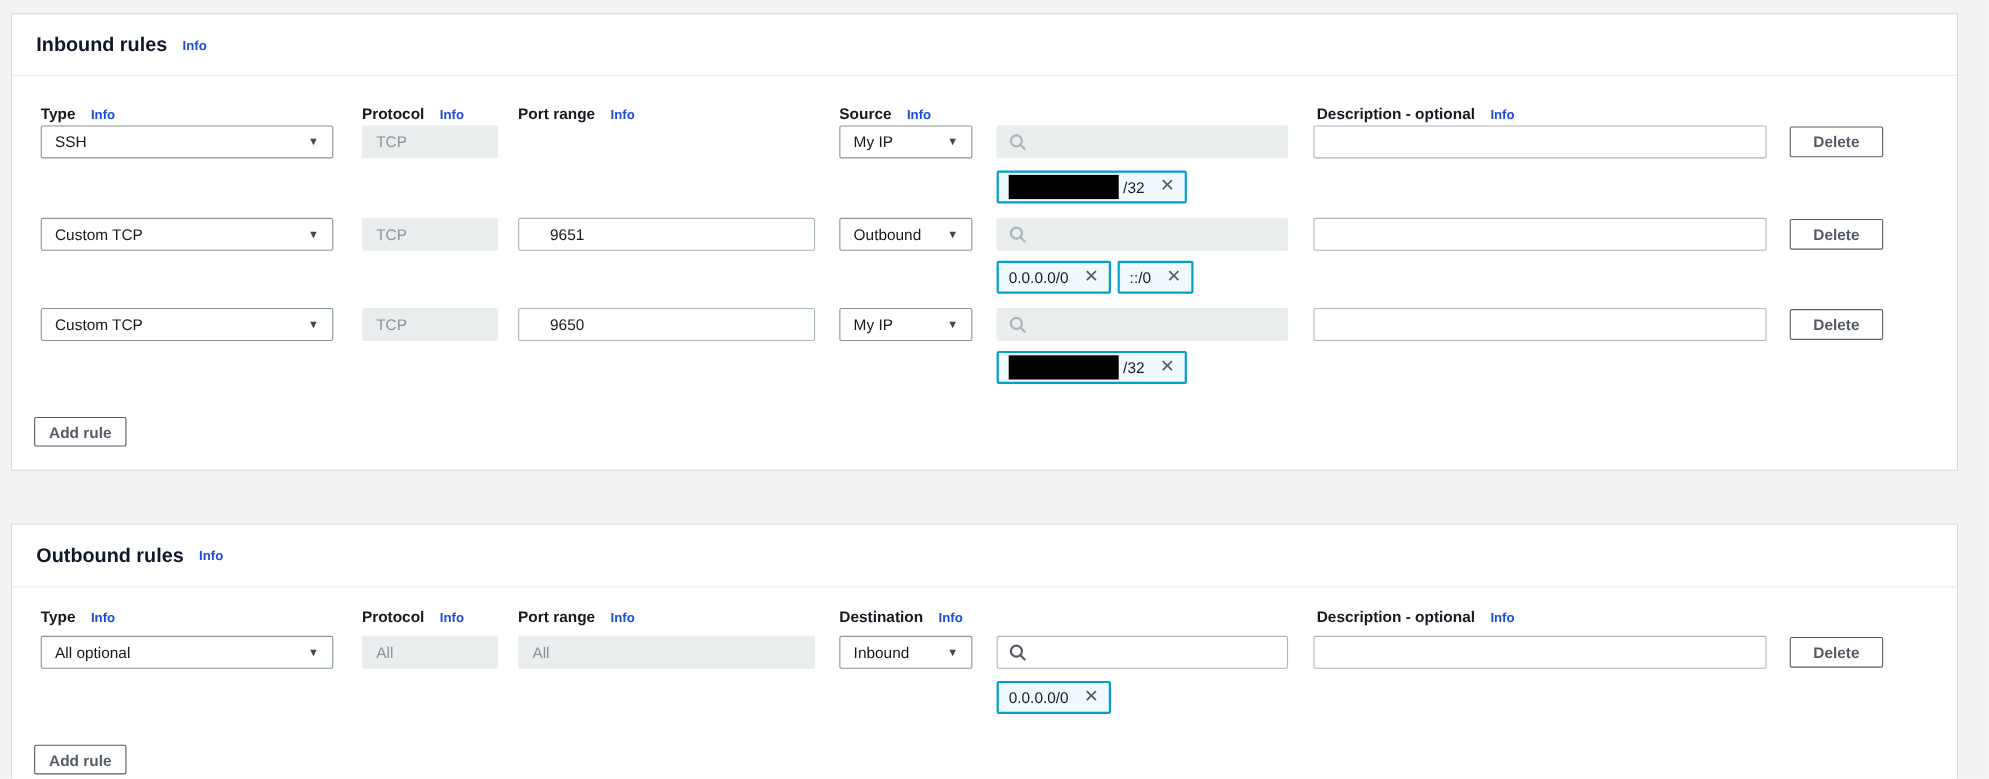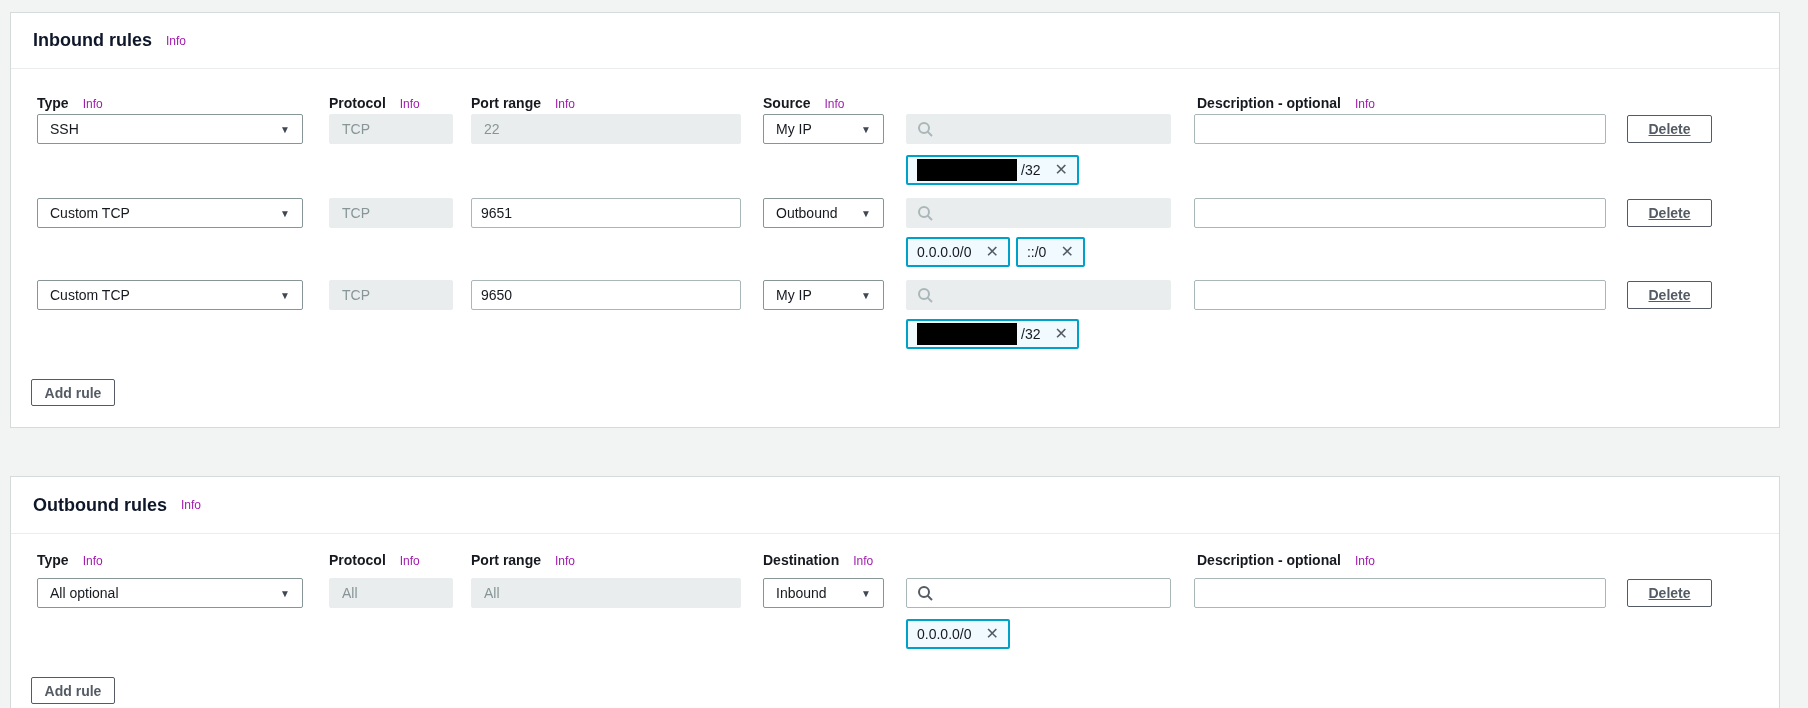--- a/index.html
+++ b/index.html
@@ -13,37 +13,37 @@
     position:absolute; left:10px; width:1770px; background:#ffffff;
     border:1px solid #d5dbdb;
   }
   .panel-header {
     position:absolute; left:0; top:0; right:0; height:56px;
     border-bottom:1px solid #eaeded;
     display:flex; align-items:center; padding-left:22px;
   }
   .panel-title { font-size:18px; font-weight:bold; color:#0f172a; margin:0; }
   .info-link {
-    color:#a21caf; font-size:12px; font-weight:normal; text-decoration:none;
+    color:#1d4ed8; font-size:12px; font-weight:bold; text-decoration:none;
     margin-left:14px; cursor:pointer;
   }
   .col-label {
     position:absolute; height:18px; display:inline-flex; align-items:baseline;
     font-weight:bold; font-size:14px; white-space:nowrap;
   }
   .ctl { position:absolute; height:30px; border-radius:2px; font-size:14px; }
   .select {
     background:#ffffff; border:1px solid #879596; cursor:pointer;
     display:flex; align-items:center; justify-content:space-between;
     padding:0 12px;
   }
   .caret { font-size:10px; color:#414750; margin-left:8px; }
   .txt-input {
     background:#ffffff; border:1px solid #aab7b8; color:#16191f;
-    padding:0 9px; font-size:14px; font-family:"Liberation Sans",sans-serif;
+    padding:0 28px; font-size:14px; font-family:"Liberation Sans",sans-serif;
     border-radius:2px; outline:none; width:100%; height:100%;
   }
   .input-wrap { position:absolute; height:30px; }
   .disabled-box {
     background:#eaeded; border:1px solid #eaeded; color:#879596;
     display:flex; align-items:center; padding:0 12px;
   }
   .search-box { display:flex; align-items:center; padding:0 10px; }
   .search-box.enabled { background:#ffffff; border:1px solid #aab7b8; color:#545b64; }
   .search-box.disabled { background:#eaeded; border:1px solid #eaeded; color:#aab7b8; }
@@ -62,21 +62,21 @@
     display:flex; align-items:center; justify-content:center;
     font-family:"Liberation Sans",sans-serif;
   }
   
   .c-type    { left:26px;   width:266px; }
   .c-proto   { left:318px;  width:124px; }
   .c-port    { left:460px;  width:270px; }
   .c-src     { left:752px;  width:121px; }
   .c-search  { left:895px;  width:265px; }
   .c-desc    { left:1183px; width:412px; }
-  .c-del     { left:1616px; width:85px; height:28px;text-decoration:underline; }
+  .c-del     { left:1616px; width:85px; height:28px; }
   .lx-type   { left:26px; }
   .lx-proto  { left:318px; }
   .lx-port   { left:460px;justify-content:center; }
   .lx-src    { left:752px; }
   .lx-desc   { left:1186px; }
 </style>
 </head>
 <body>
 
 <section class="panel" style="top:12px; height:416px;">
@@ -106,23 +106,20 @@
     <a class="info-link">Info</a>
   </div>
 
   <div class="ctl select c-type" style="top:101px">
     <span>SSH</span>
     <span class="caret">▼</span>
   </div>
   <div class="ctl disabled-box c-proto" style="top:101px">
     <span>TCP</span>
   </div>
-  <div class="ctl disabled-box c-port" style="top:101px">
-    <span>22</span>
-  </div>
   <div class="ctl select c-src" style="top:101px">
     <span>My IP</span>
     <span class="caret">▼</span>
   </div>
   <div class="ctl search-box disabled c-search" style="top:101px">
     <svg width="16" height="16" viewBox="0 0 16 16">
       <circle cx="7" cy="7" r="5" fill="none" stroke="currentColor" stroke-width="2"></circle>
       <line x1="10.6" y1="10.6" x2="15" y2="15" stroke="currentColor" stroke-width="2"></line>
     </svg>
   </div>

